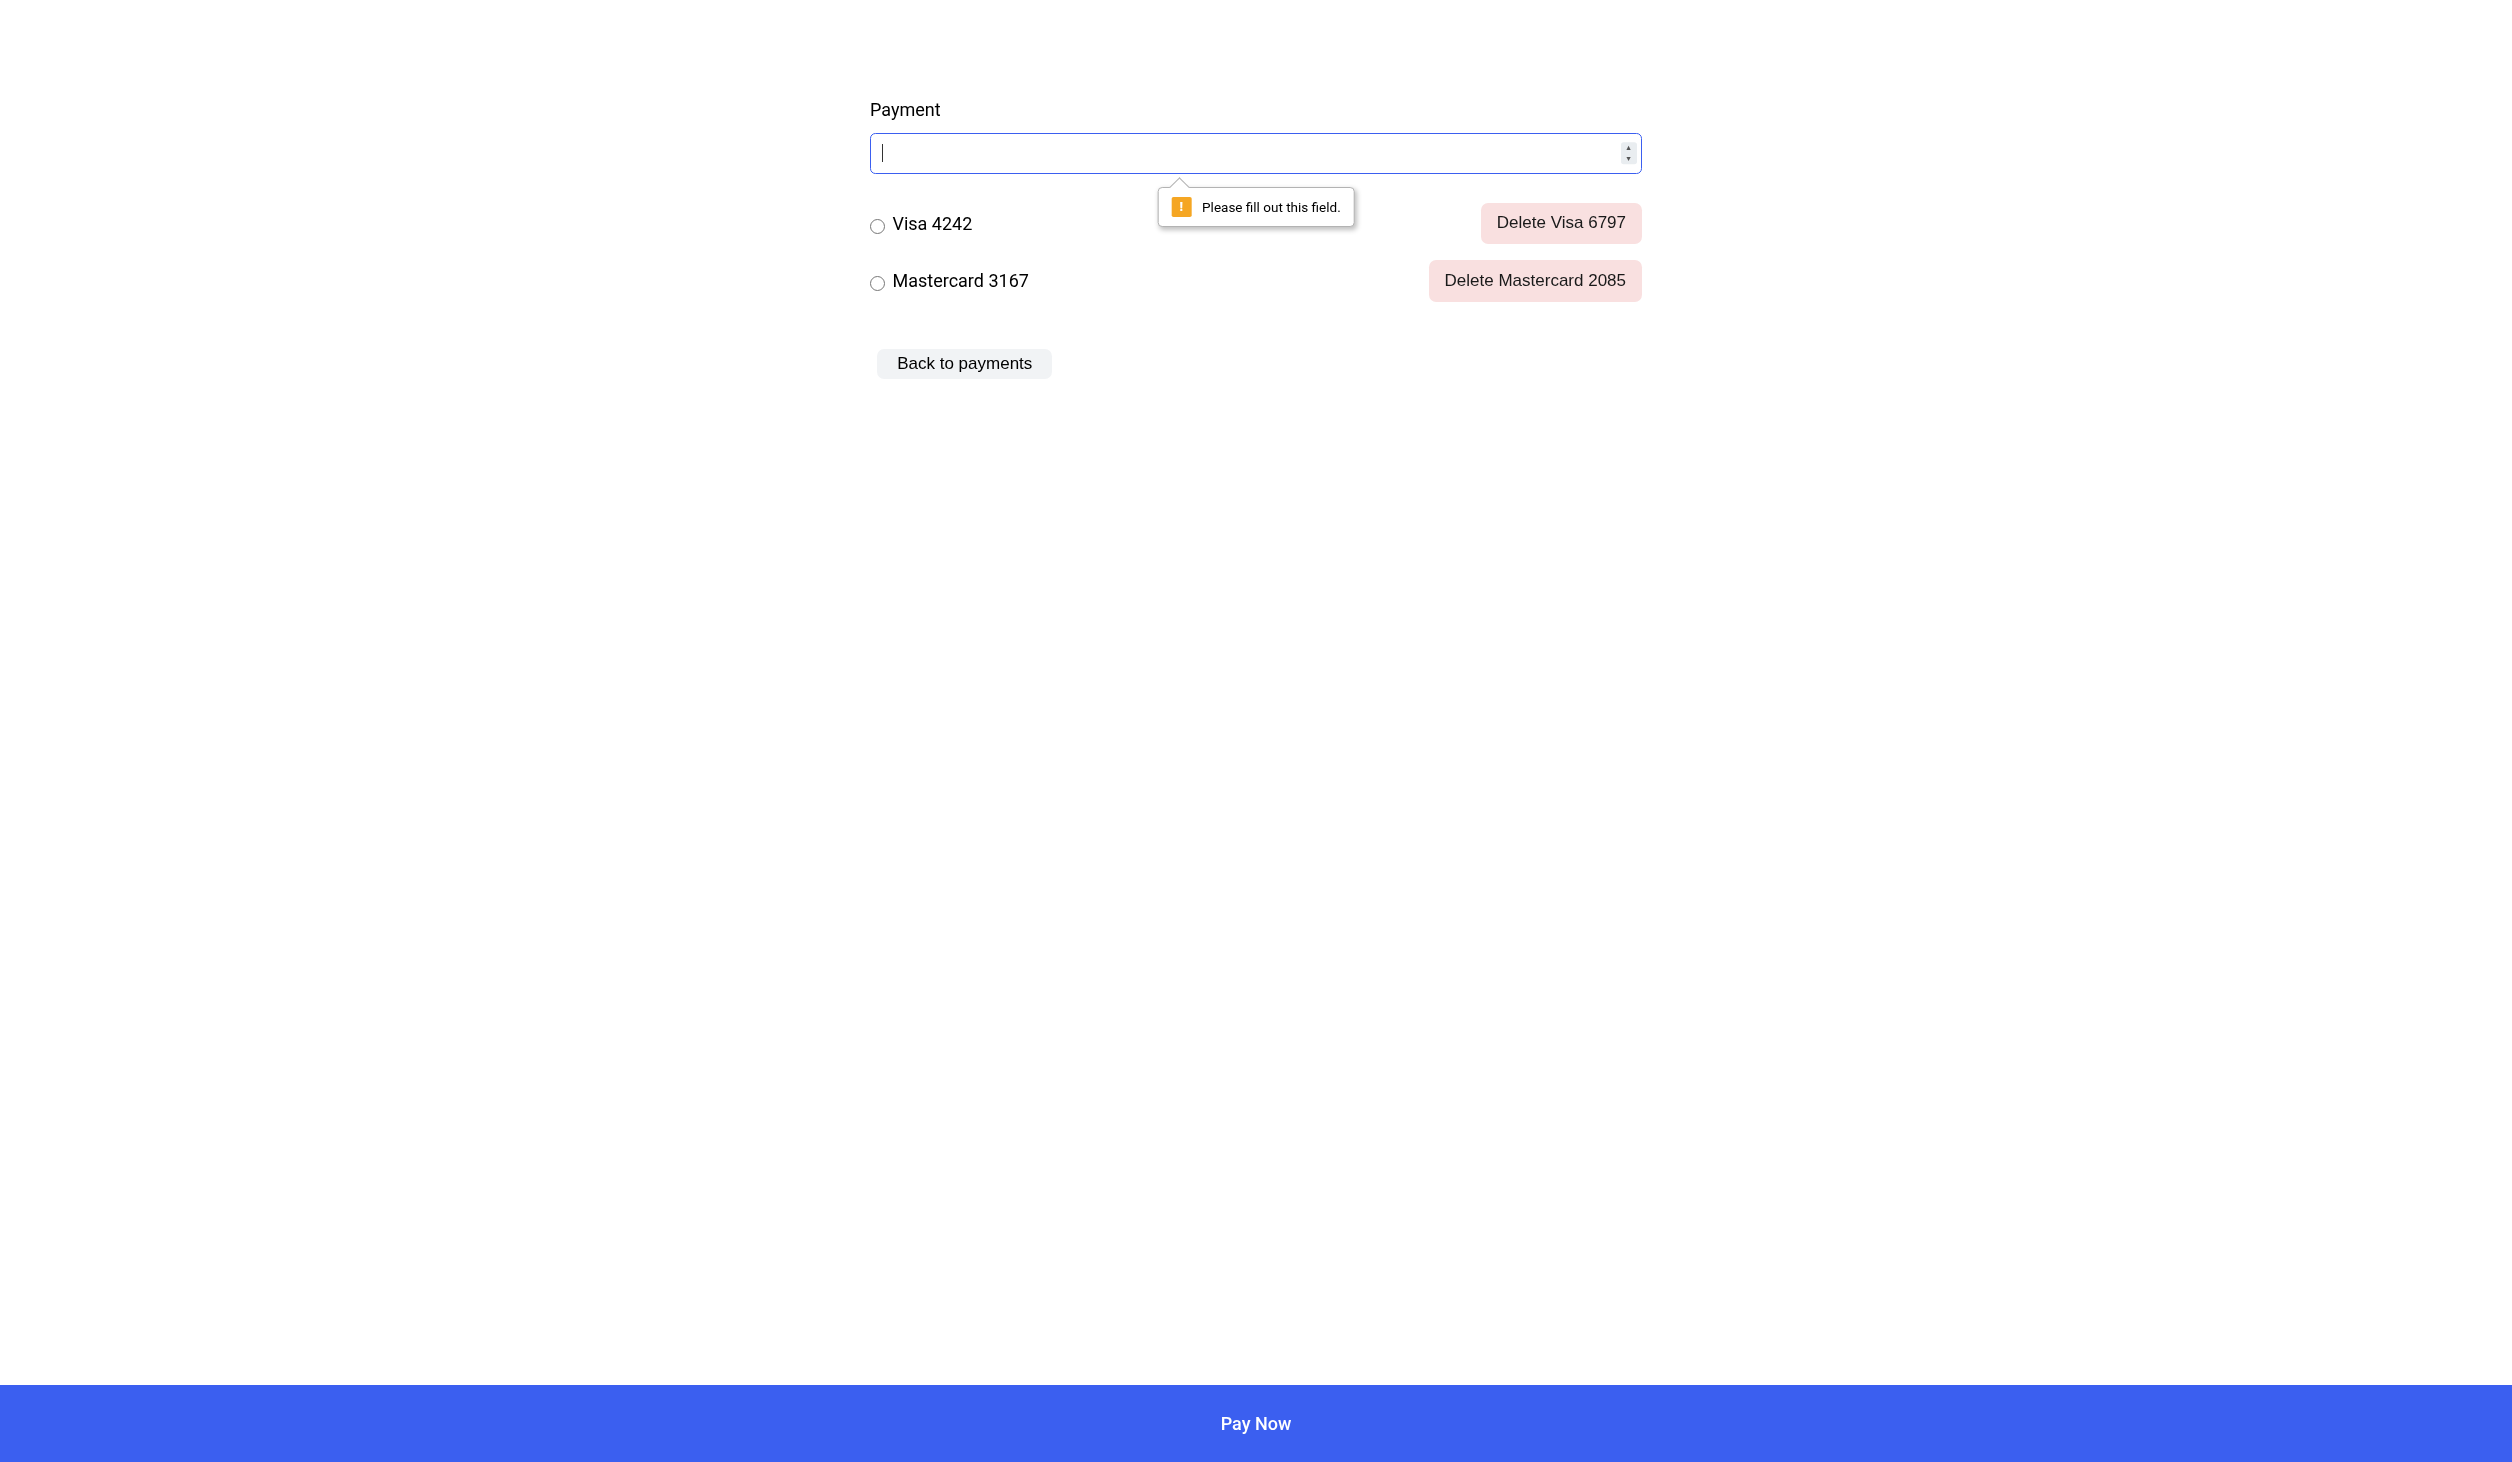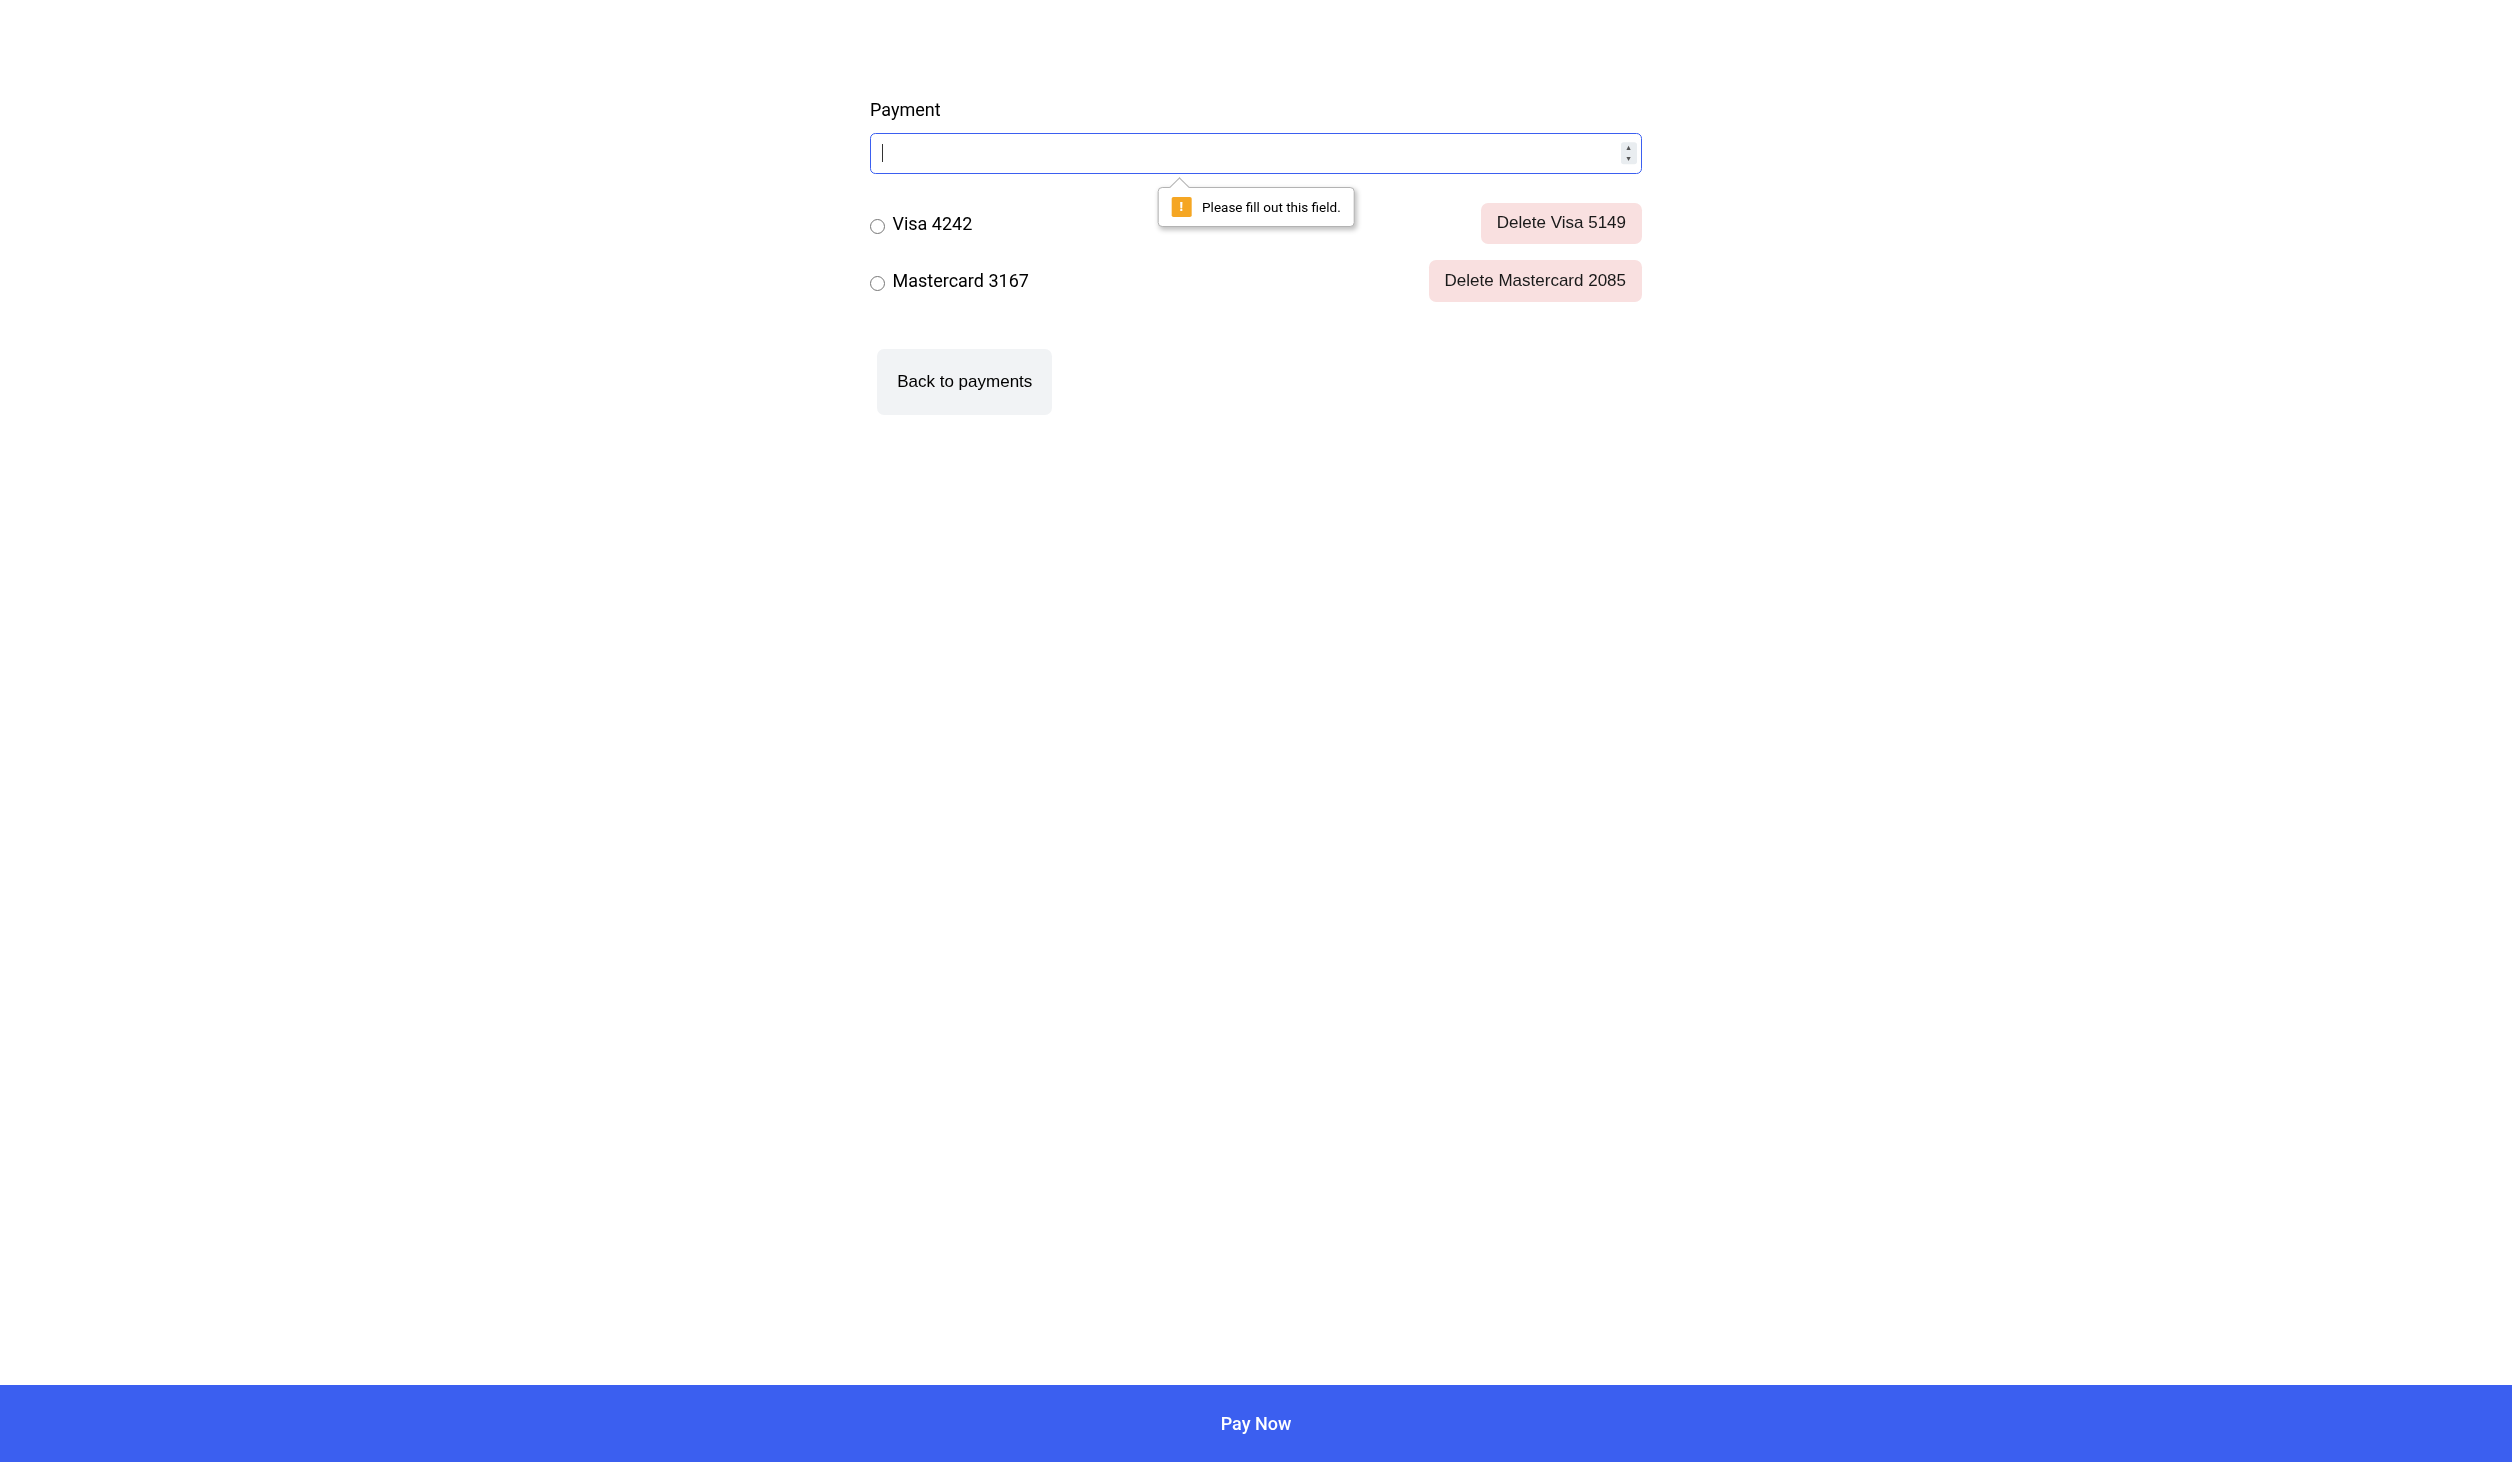--- a/index.html
+++ b/index.html
@@ -156,21 +156,21 @@
       padding: 10.8px 16px;
       font-size: 17px;
       color: #1a1a1a;
       cursor: pointer;
     }
     
     .back-btn {
       background: #f1f3f5;
       border: none;
       border-radius: 7.2px;
-      padding: 23px 20px;
+      padding: 5px 20px;
       font-size: 17px;
       color: #000;
       cursor: pointer;
       margin-top: 18px;
       margin-left: 7.2px;
     }
     
     .pay-now-bar {
       position: fixed;
       bottom: 0;
@@ -222,21 +222,21 @@
     </div>
   </div>
   
   
   <div class="payment-methods">
     <div class="payment-method-row">
       <label class="radio-label">
         <input type="radio" name="pm" class="radio-input" style="">
         <span>Visa 4242</span>
       </label>
-      <button class="delete-btn">Delete Visa 5149</button>
+      <button class="delete-btn">Delete Visa 6797</button>
     </div>
 
     <div class="payment-method-row">
       <label class="radio-label">
         <input type="radio" name="pm" class="radio-input" style="">
         <span>Mastercard 3167</span>
       </label>
       <button class="delete-btn">Delete Mastercard 2085</button>
     </div>
   </div>

